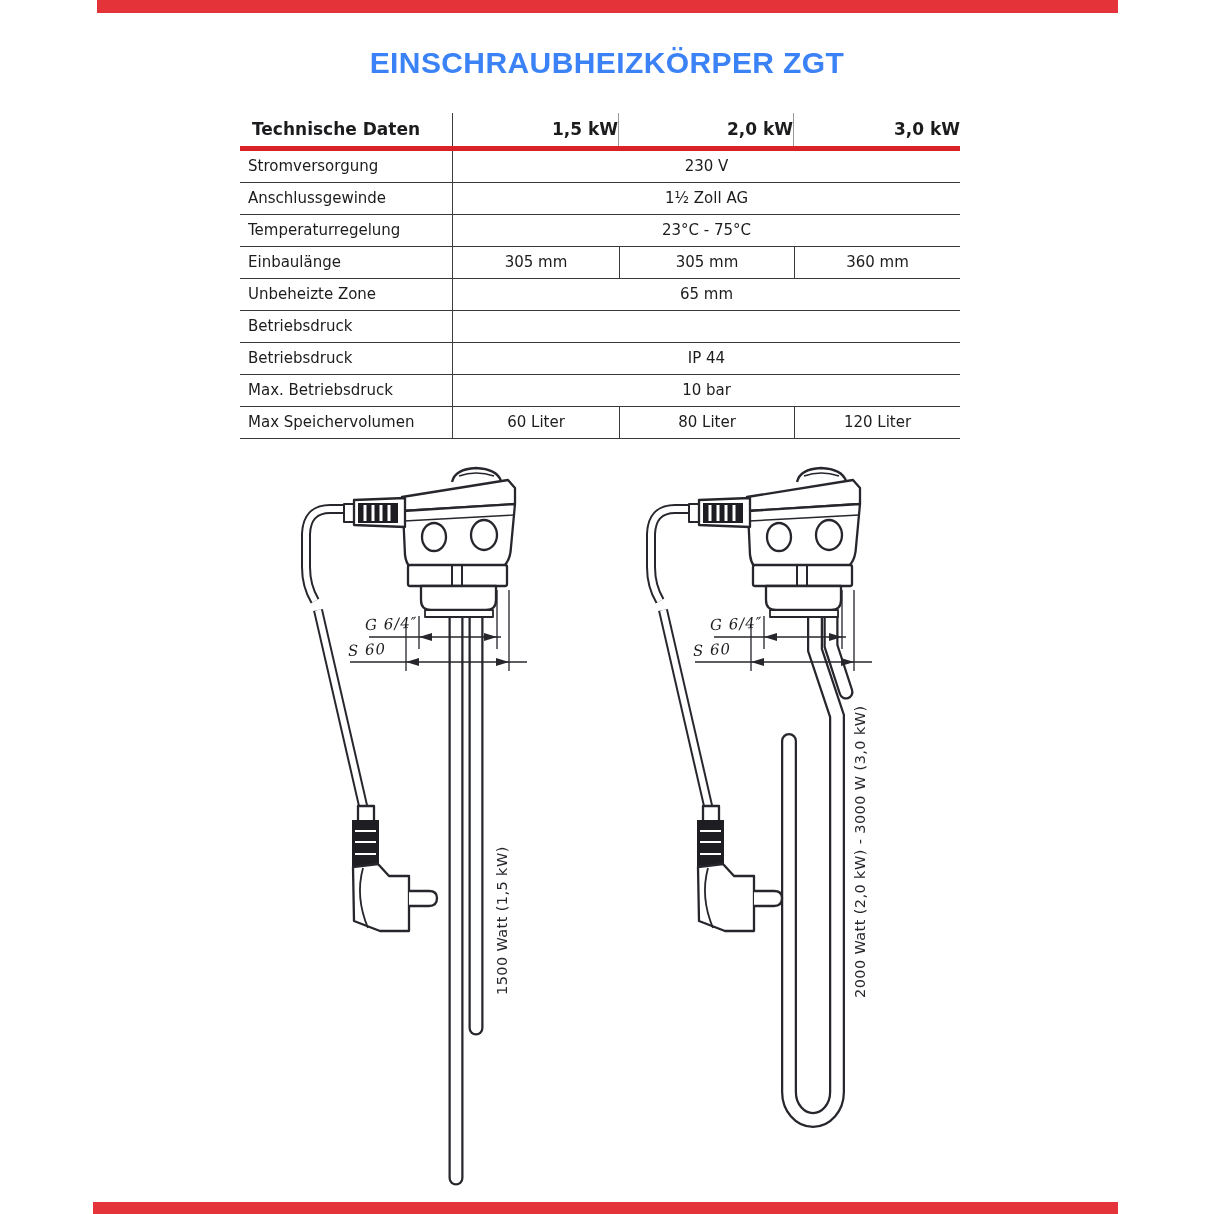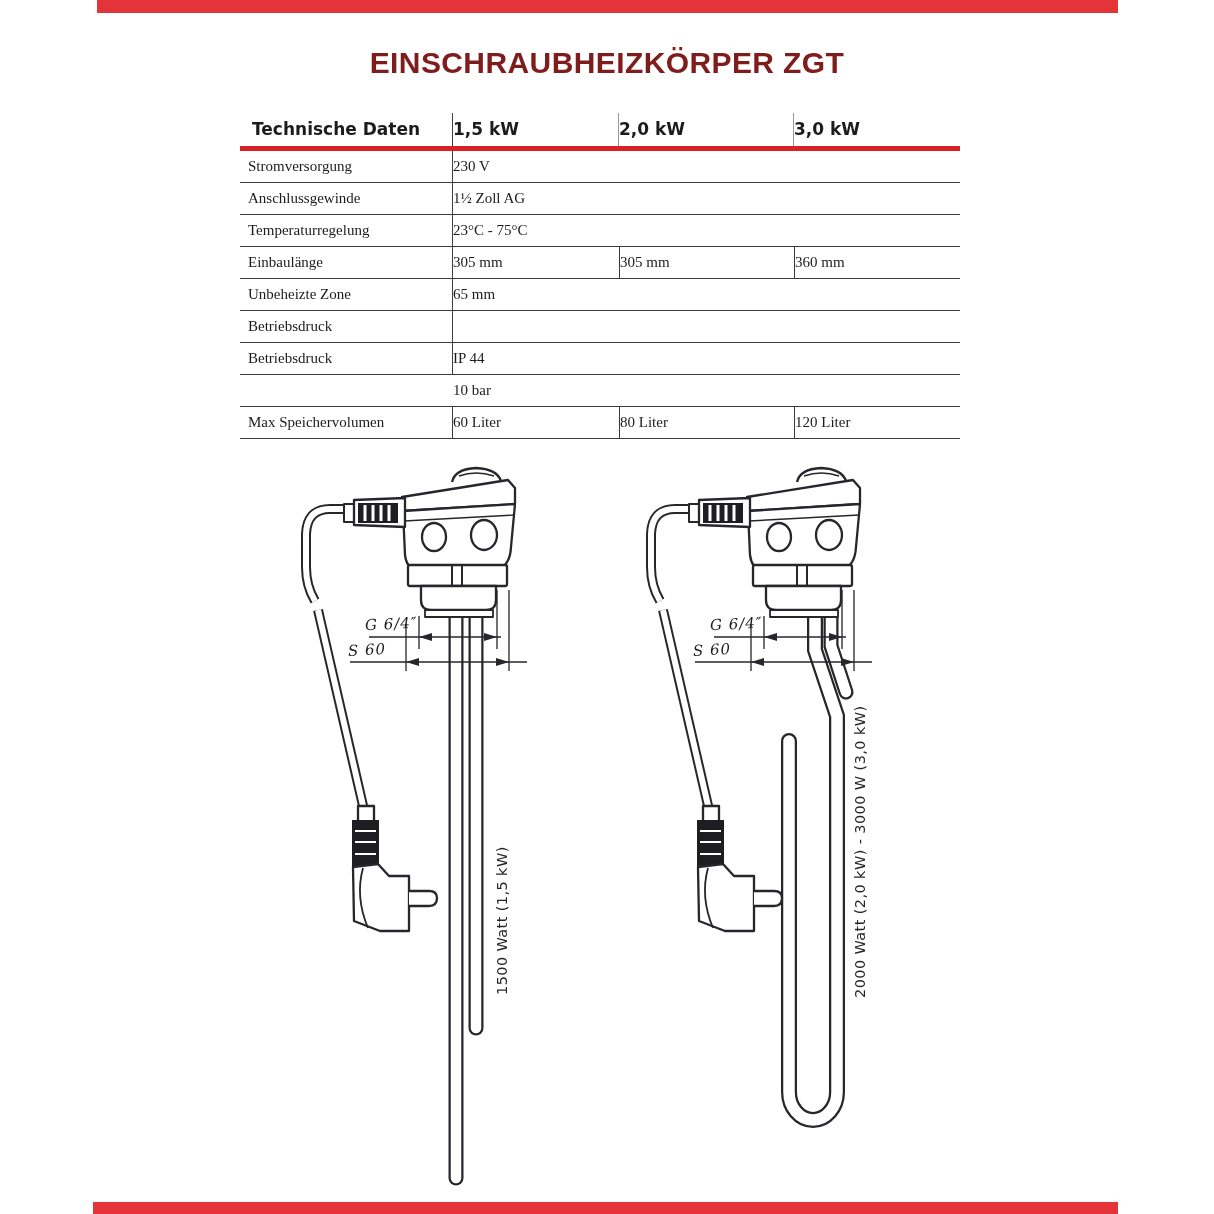--- a/index.html
+++ b/index.html
@@ -5,33 +5,33 @@
   html,body{margin:0;padding:0;background:#ffffff;}
   #page{position:relative;width:1214px;height:1214px;background:#ffffff;overflow:hidden;
         font-family:"DejaVu Sans",sans-serif;color:#1c1c1e;}
 
   .redbar{position:absolute;background:#e5333a;}
   #redbar-top{left:97px;top:0;width:1021px;height:13px;}
   #redbar-bottom{left:93px;top:1202px;width:1025px;height:12px;}
 
   #title{position:absolute;left:0;top:46px;width:1214px;text-align:center;
          font-family:"Liberation Sans","DejaVu Sans",sans-serif;font-weight:bold;
-         font-size:30px;letter-spacing:.4px;color:#7f1d1d;}
+         font-size:30px;letter-spacing:.4px;color:#3b82f6;}
 
   
   #spec-table{position:absolute;left:240px;top:113px;width:720px;}
   .thead{display:grid;grid-template-columns:213px 166px 175px 166px;height:33px;align-items:center;}
-  .thead .hcell{font-weight:bold;font-size:17px;text-align:left;height:33px;line-height:33px;}
+  .thead .hcell{font-weight:bold;font-size:17px;text-align:right;height:33px;line-height:33px;}
   .thead .hcell.first{text-align:left;padding-left:12px;border-right:1.5px solid #3f3f42;}
   .thead .hcell.mid{border-right:1px solid #9a9a9a;}
   #red-rule{height:5px;background:#d92128;}
   .trow{display:grid;grid-template-columns:213px 166px 175px 166px;height:31px;
-        align-items:center;border-bottom:1.5px solid #3a3a3d;font-size:15px;font-family:Liberation Serif, serif;}
+        align-items:center;border-bottom:1.5px solid #3a3a3d;font-size:15px;}
   .tlabel{padding-left:8px;text-align:left;border-right:1.5px solid #3f3f42;height:31px;line-height:31px;}
-  .tval{height:31px;line-height:31px;}
+  .tval{text-align:center;height:31px;line-height:31px;}
   .tval.span3{grid-column:2/5;}
   .tval.c1,.tval.c2{border-left:1.5px solid #3a3a3d;}
 
   
   #drawings{position:absolute;left:0;top:0;width:1214px;height:1214px;}
 
   .dimlabel{position:absolute;font-family:"DejaVu Serif",serif;font-style:italic;
             font-size:15px;color:#202024;transform:rotate(-3deg);letter-spacing:1px;}
   .vcaption{position:absolute;writing-mode:vertical-rl;transform:rotate(180deg);
             font-size:14.5px;color:#26262c;letter-spacing:.4px;white-space:nowrap;
@@ -78,20 +78,21 @@
           <div class="tval span3">65 mm</div>
         </div>
         <div class="trow">
           <div class="tlabel">Betriebsdruck</div>
         </div>
         <div class="trow">
           <div class="tlabel">Betriebsdruck</div>
           <div class="tval span3">IP 44</div>
         </div>
         <div class="trow">
+          <div class="tlabel">Max. Betriebsdruck</div>
           <div class="tval span3">10 bar</div>
         </div>
         <div class="trow">
           <div class="tlabel">Max Speichervolumen</div>
           <div class="tval c0">60 Liter</div>
           <div class="tval c1">80 Liter</div>
           <div class="tval c2">120 Liter</div>
         </div>
       </div>
   </div>

